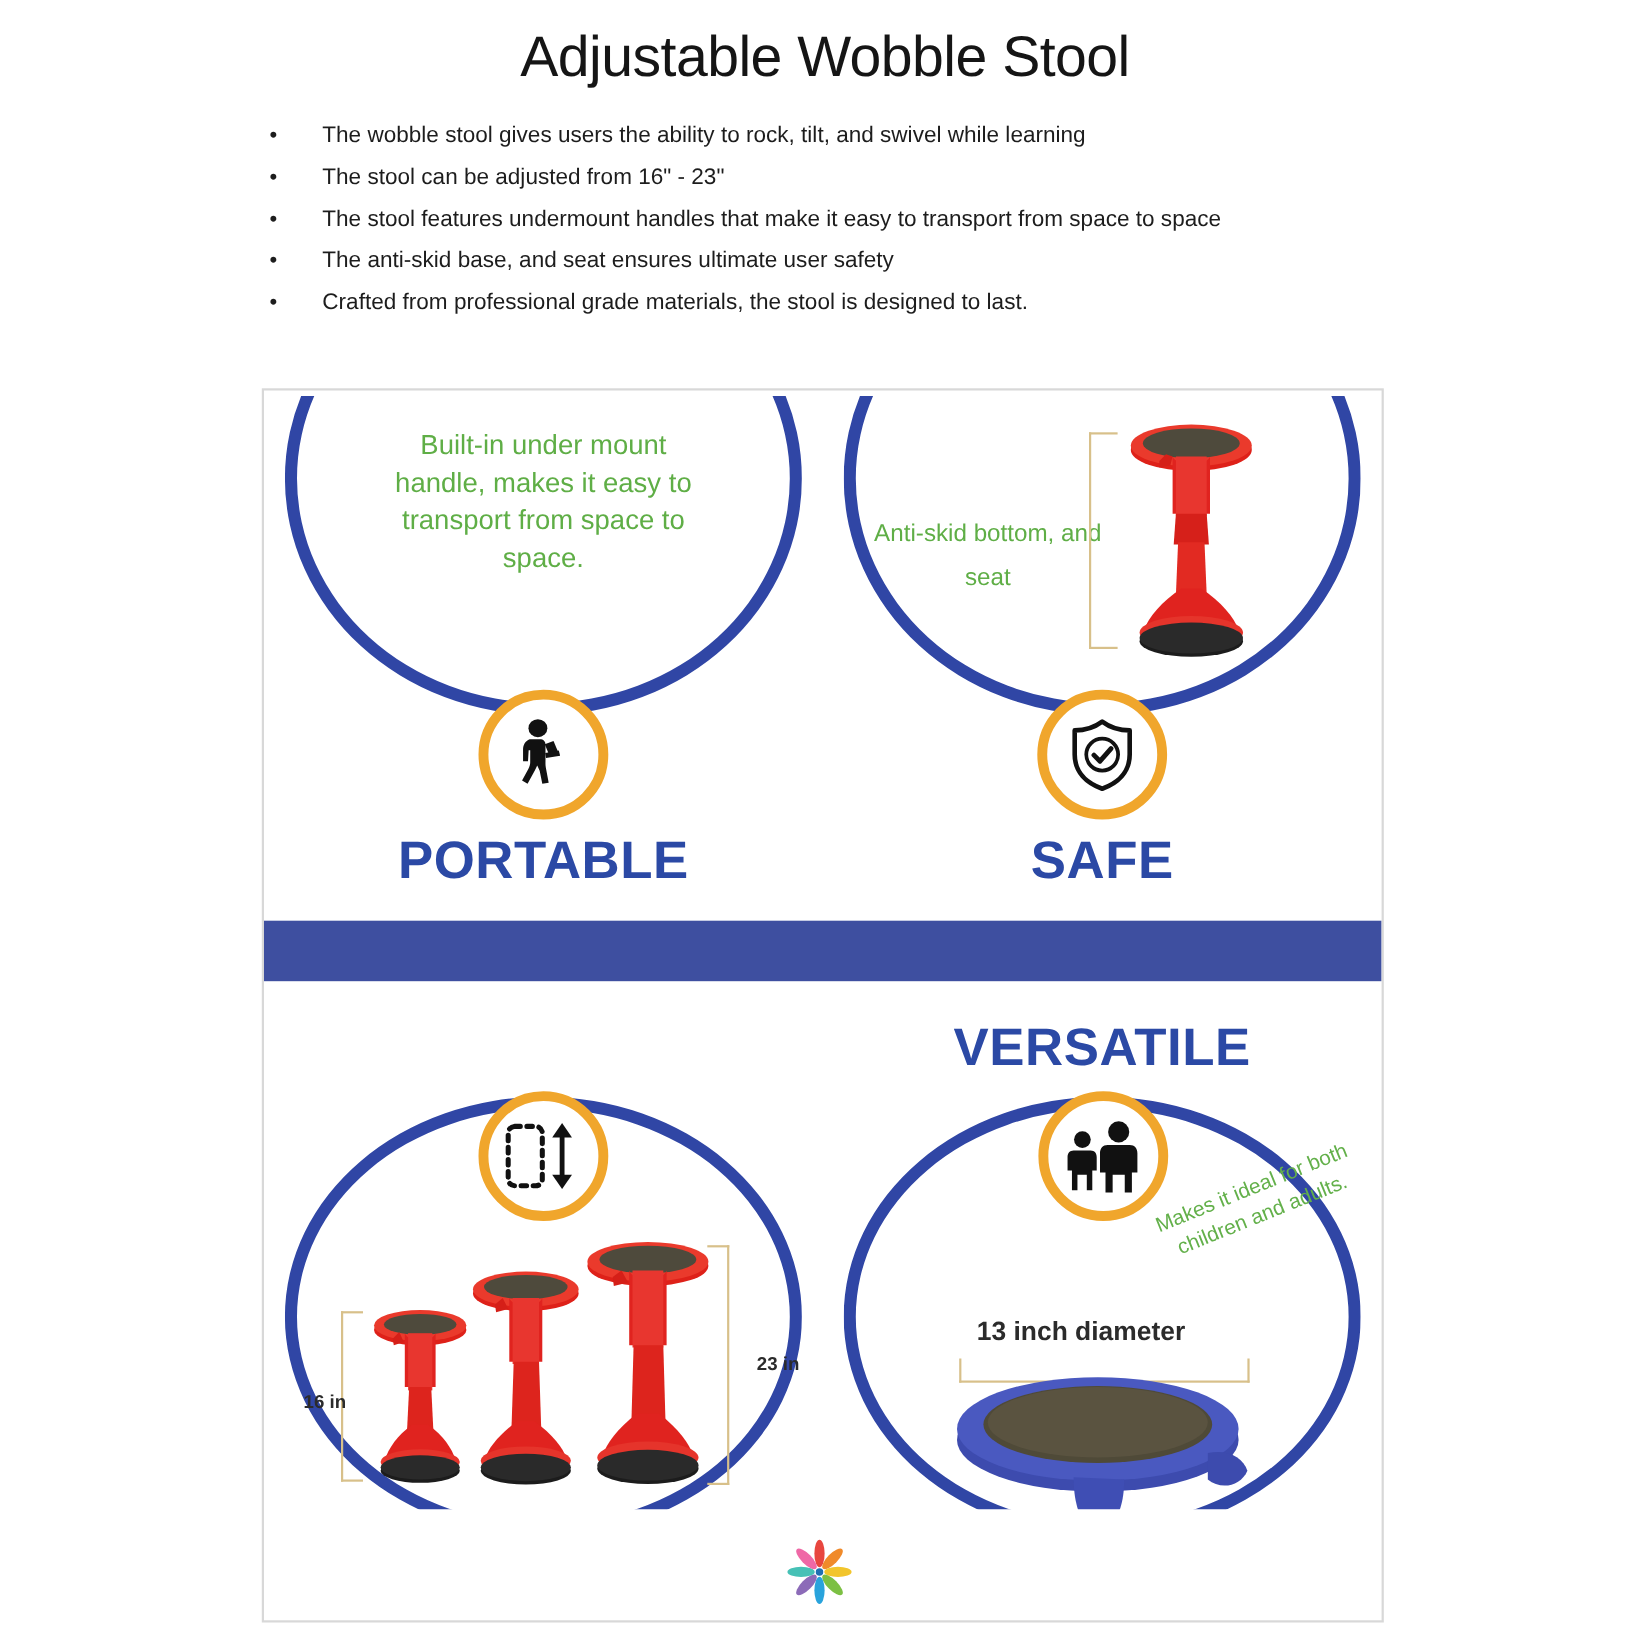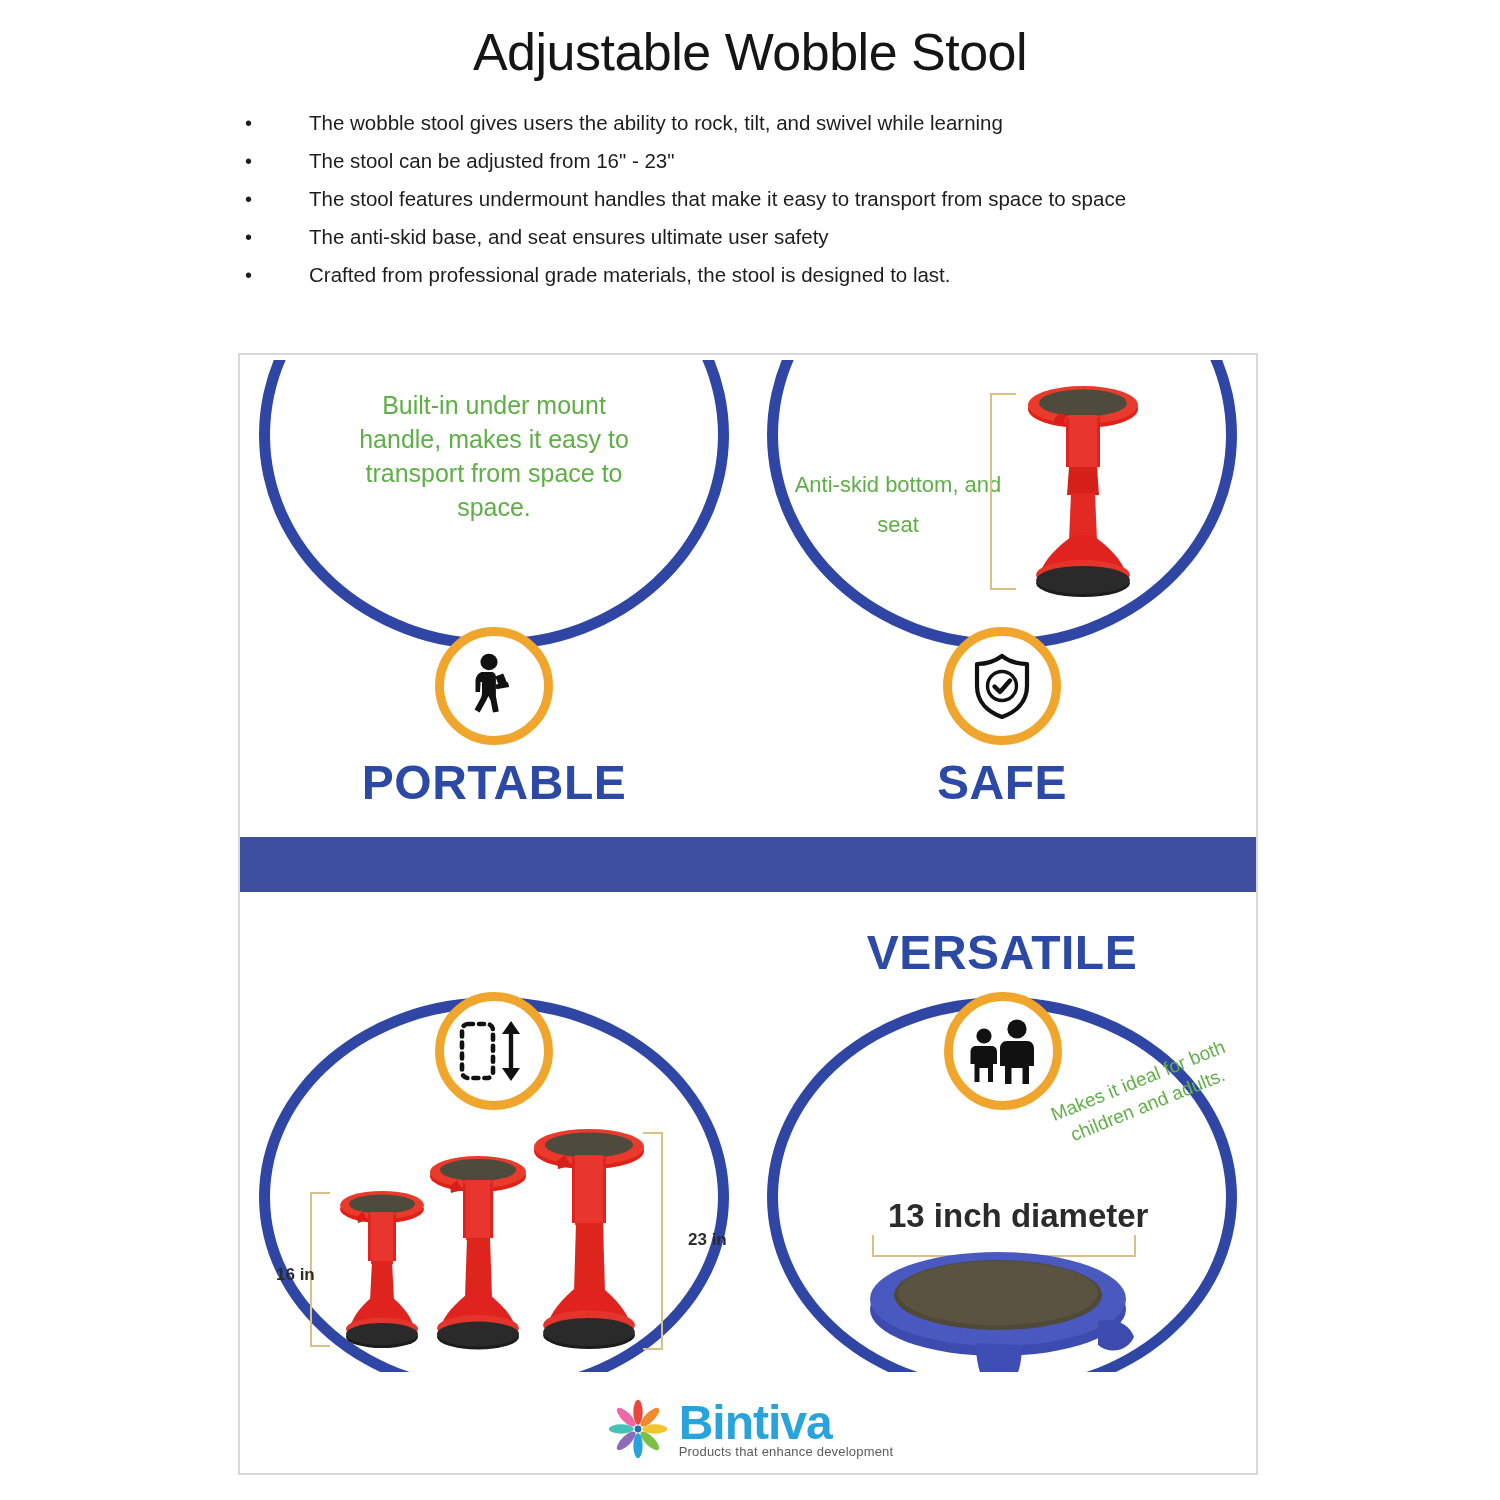--- a/index.html
+++ b/index.html
@@ -25,21 +25,21 @@
   }
   .bullet-row{
     display:flex;align-items:flex-start;
     margin-bottom:8px;
     font-size:20.5px;line-height:30px;color:#1d1d1d;
   }
   .bullet-dot{
     width:48px;flex:0 0 48px;text-align:left;
     font-size:20px;line-height:30px;color:#1d1d1d;
   }
-  .bullet-text{flex:1;margin-left:16px;}
+  .bullet-text{flex:1;}
 
   
   .info-frame{
     position:absolute;left:238px;top:353px;
     width:1020px;height:1122px;
     background:#ffffff;
     border:2px solid #d8d8d8;
     box-sizing:border-box;
     overflow:hidden;
   }
@@ -126,21 +126,21 @@
     border:2.5px solid #d8c08a;
     border-top:none;
     box-sizing:border-box;
   }
   .meas-label{
     position:absolute;
     font-size:17px;color:#2b2b2b;font-weight:600;
     font-family:"Liberation Sans", sans-serif;
     white-space:nowrap;
   }
-  .meas-label.big{font-size:33px;font-weight:600;}
+  .meas-label.big{font-size:24px;font-weight:600;}
 
   
   .stool{position:absolute;}
 
   
   .logo-wrap{
     position:absolute;left:0;top:1398px;width:1500px;
     display:flex;align-items:center;justify-content:center;
   }
   .logo-mark{width:62px;height:62px;margin-right:10px;}
@@ -357,17 +357,13 @@
         </g>
       <g transform="rotate(270)">
           <ellipse cx="0" cy="-27" rx="7.5" ry="20" fill="#46c1b6"></ellipse>
         </g>
       <g transform="rotate(315)">
           <ellipse cx="0" cy="-27" rx="7.5" ry="20" fill="#ef68a6"></ellipse>
         </g>
       <circle cx="0" cy="0" r="5.5" fill="#1f6fb2"></circle>
     </g>
   </svg>
-  <div class="logo-textblock">
-    <div class="logo-word">Bintiva</div>
-    <div class="logo-tag">Products that enhance development</div>
-  </div>
 </div>
 
 </body></html>

